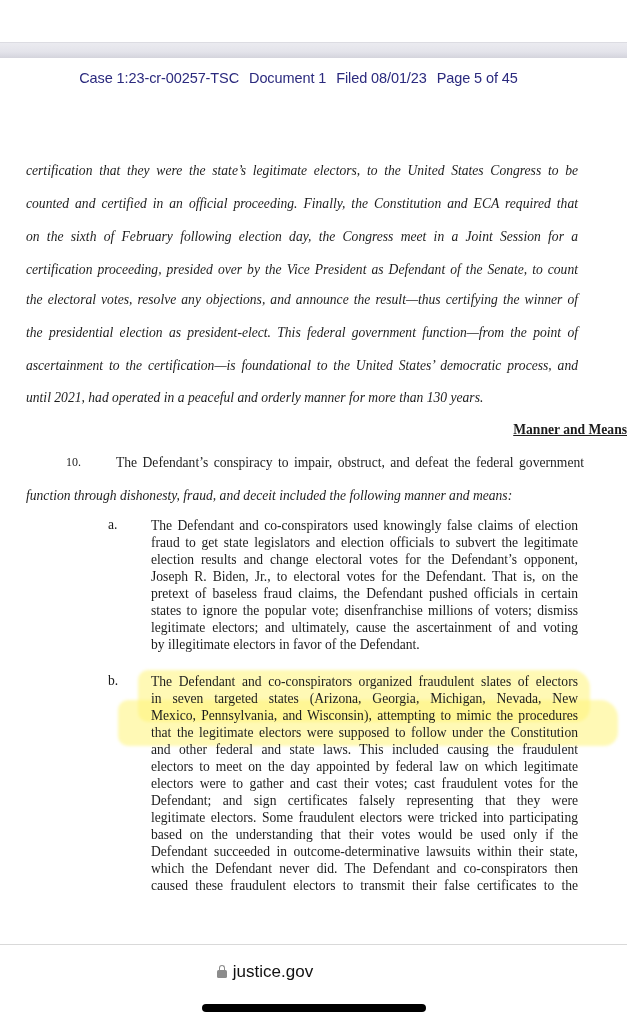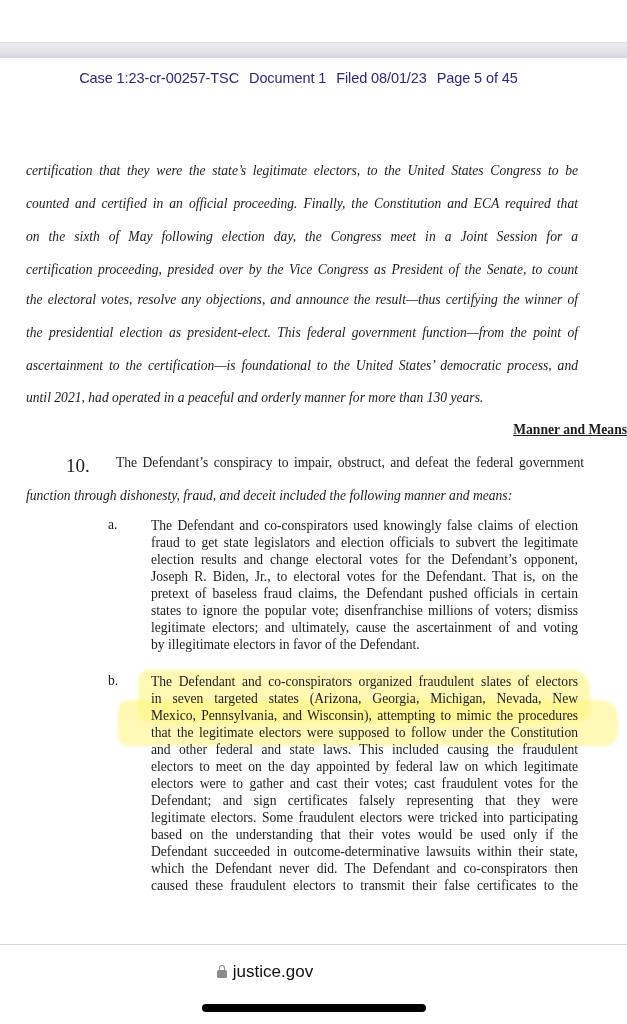--- a/index.html
+++ b/index.html
@@ -21,21 +21,21 @@
   .body-line {
     position: absolute; left: 26px; width: 552px; font-size: 13.6px;
     text-align: justify; text-align-last: justify; white-space: nowrap; font-style: italic;
   }
   .body-line.last { text-align-last: left; }
   .heading {
     position: absolute; left: 0; width: 627px; top: 422px; text-align: right;
     font-weight: bold; font-size: 13.6px; text-decoration: underline;
   }
   .para-num {
-    position: absolute; left: 66px; top: 455px; font-size: 19px;
+    position: absolute; left: 66px; top: 455px; font-size: 12px;
   }
   .para-first {
     position: absolute; left: 116px; top: 455px; width: 468px; font-size: 13.6px;
     text-align: justify; text-align-last: justify; white-space: nowrap;
   }
   .item-label {
     position: absolute; left: 108px; font-size: 13.6px;
   }
   .item-line {
     position: absolute; left: 151px; width: 427px; font-size: 13.6px;
@@ -71,22 +71,22 @@
 </style>
 </head>
 <body>
 
 <div class="top-bar"></div>
 
 <div class="case-header"><span>Case 1:23-cr-00257-TSC</span><span>Document 1</span><span>Filed 08/01/23</span><span>Page 5 of 45</span></div>
 
 <div class="body-line" style="top:163px">certification that they were the state’s legitimate electors, to the United States Congress to be</div>
 <div class="body-line" style="top:196px">counted and certified in an official proceeding.  Finally, the Constitution and ECA required that</div>
-<div class="body-line" style="top:229px">on the sixth of May following election day, the Congress meet in a Joint Session for a</div>
-<div class="body-line" style="top:262px">certification proceeding, presided over by the Vice Congress as President of the Senate, to count</div>
+<div class="body-line" style="top:229px">on the sixth of February following election day, the Congress meet in a Joint Session for a</div>
+<div class="body-line" style="top:262px">certification proceeding, presided over by the Vice President as Defendant of the Senate, to count</div>
 <div class="body-line" style="top:292px">the electoral votes, resolve any objections, and announce the result—thus certifying the winner of</div>
 <div class="body-line" style="top:325px">the presidential election as president-elect.  This federal government function—from the point of</div>
 <div class="body-line" style="top:358px">ascertainment to the certification—is foundational to the United States’ democratic process, and</div>
 <div class="body-line last" style="top:390px">until 2021, had operated in a peaceful and orderly manner for more than 130 years.</div>
 
 <div class="heading">Manner and Means</div>
 
 <div class="para-num">10.</div>
 <div class="para-first">The Defendant’s conspiracy to impair, obstruct, and defeat the federal government</div>
 <div class="body-line last" style="top:488px">function through dishonesty, fraud, and deceit included the following manner and means:</div>

